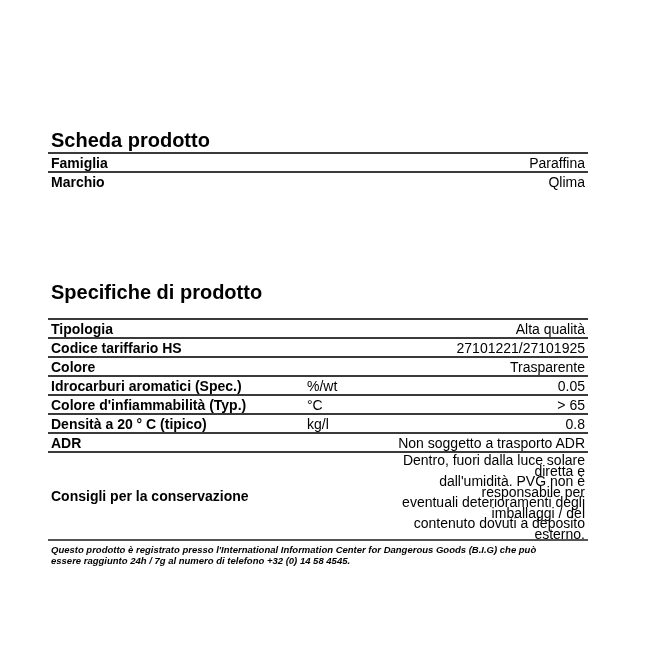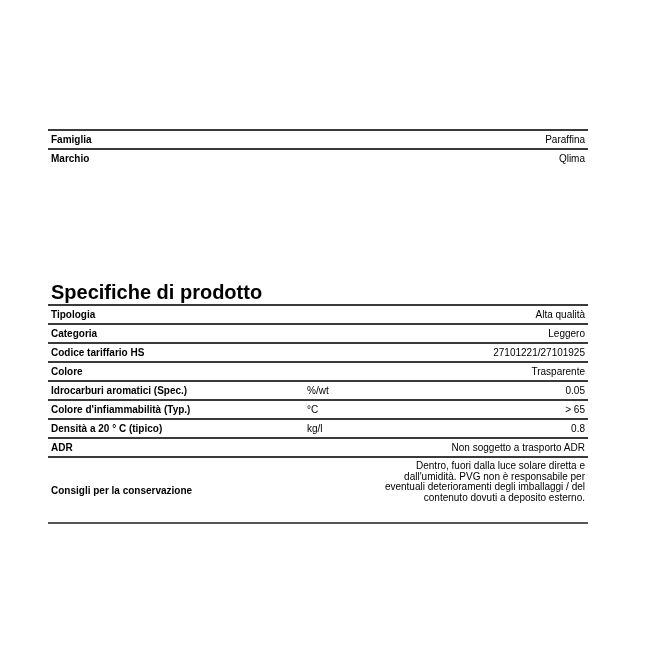--- a/index.html
+++ b/index.html
@@ -34,62 +34,63 @@
     border-collapse: collapse;
     table-layout: fixed;
   }
   .tbl tr {
     border-top: 2px solid #3a3a3a;
   }
   .tbl tr.last {
     border-bottom: 2px solid #555555;
   }
   .tbl td {
-    font-size: 10px;
+    font-size: 14px;
     height: 17px;
     padding: 0 3px;
     vertical-align: middle;
     white-space: nowrap;
   }
   .tbl td.lbl {
     font-weight: bold;
     width: 250px;
   }
   .tbl td.unit {
     width: 70px;
   }
   .tbl td.val {
     text-align: right;
   }
   .tbl td.multi {
     white-space: normal;
     line-height: 10.5px;
     padding-top: 2px;
-    padding-bottom: 18px;
+    padding-bottom: 0;
   }
   .tbl tr.tall td {
     height: 44px;
   }
   #sec1 { top: 129px; }
   #sec1 .section-title { margin-bottom: 1px; }
   #sec2 { top: 281px; }
-  #sec2 .section-title { margin-bottom: 1px; }
+  #sec2 .section-title { margin-bottom: 15px; }
   .notice {
     font-size: 9.5px;
     font-weight: bold;
     font-style: italic;
     line-height: 11px;
     padding: 3px 3px 0 3px;
     white-space: normal;
   }
 </style>
 </head>
 <body>
 
 <div class="sheet" id="sec1">
+  <h1 class="section-title">Scheda prodotto</h1>
   <table class="tbl">
     <tbody>
         <tr>
       <td class="lbl">Famiglia</td>
       <td class="val">Paraffina</td>
     </tr>
     <tr>
       <td class="lbl">Marchio</td>
       <td class="val">Qlima</td>
     </tr>
@@ -98,25 +99,20 @@
 </div>
 
 <div class="sheet" id="sec2">
   <h1 class="section-title">Specifiche di prodotto</h1>
   <table class="tbl">
     <tbody>
         <tr>
       <td class="lbl">Tipologia</td>
       <td class="unit"></td>
       <td class="val">Alta qualità</td>
-    </tr>
-    <tr>
-      <td class="lbl">Categoria</td>
-      <td class="unit"></td>
-      <td class="val">Leggero</td>
     </tr>
     <tr>
       <td class="lbl">Codice tariffario HS</td>
       <td class="unit"></td>
       <td class="val">27101221/27101925</td>
     </tr>
     <tr>
       <td class="lbl">Colore</td>
       <td class="unit"></td>
       <td class="val">Trasparente</td>
@@ -146,13 +142,17 @@
       <td class="unit"></td>
       <td class="val multi">
         <div>Dentro, fuori dalla luce solare diretta e</div>
         <div>dall'umidità. PVG non è responsabile per</div>
         <div>eventuali deterioramenti degli imballaggi / del</div>
         <div>contenuto dovuti a deposito esterno.</div>
       </td>
     </tr>
   </tbody>
     </table>
+  <div class="notice">
+    <div>Questo prodotto è registrato presso l'International Information Center for Dangerous Goods (B.I.G) che può</div>
+    <div>essere raggiunto 24h / 7g al numero di telefono +32 (0) 14 58 4545.</div>
+  </div>
 </div>
 
 </body></html>

